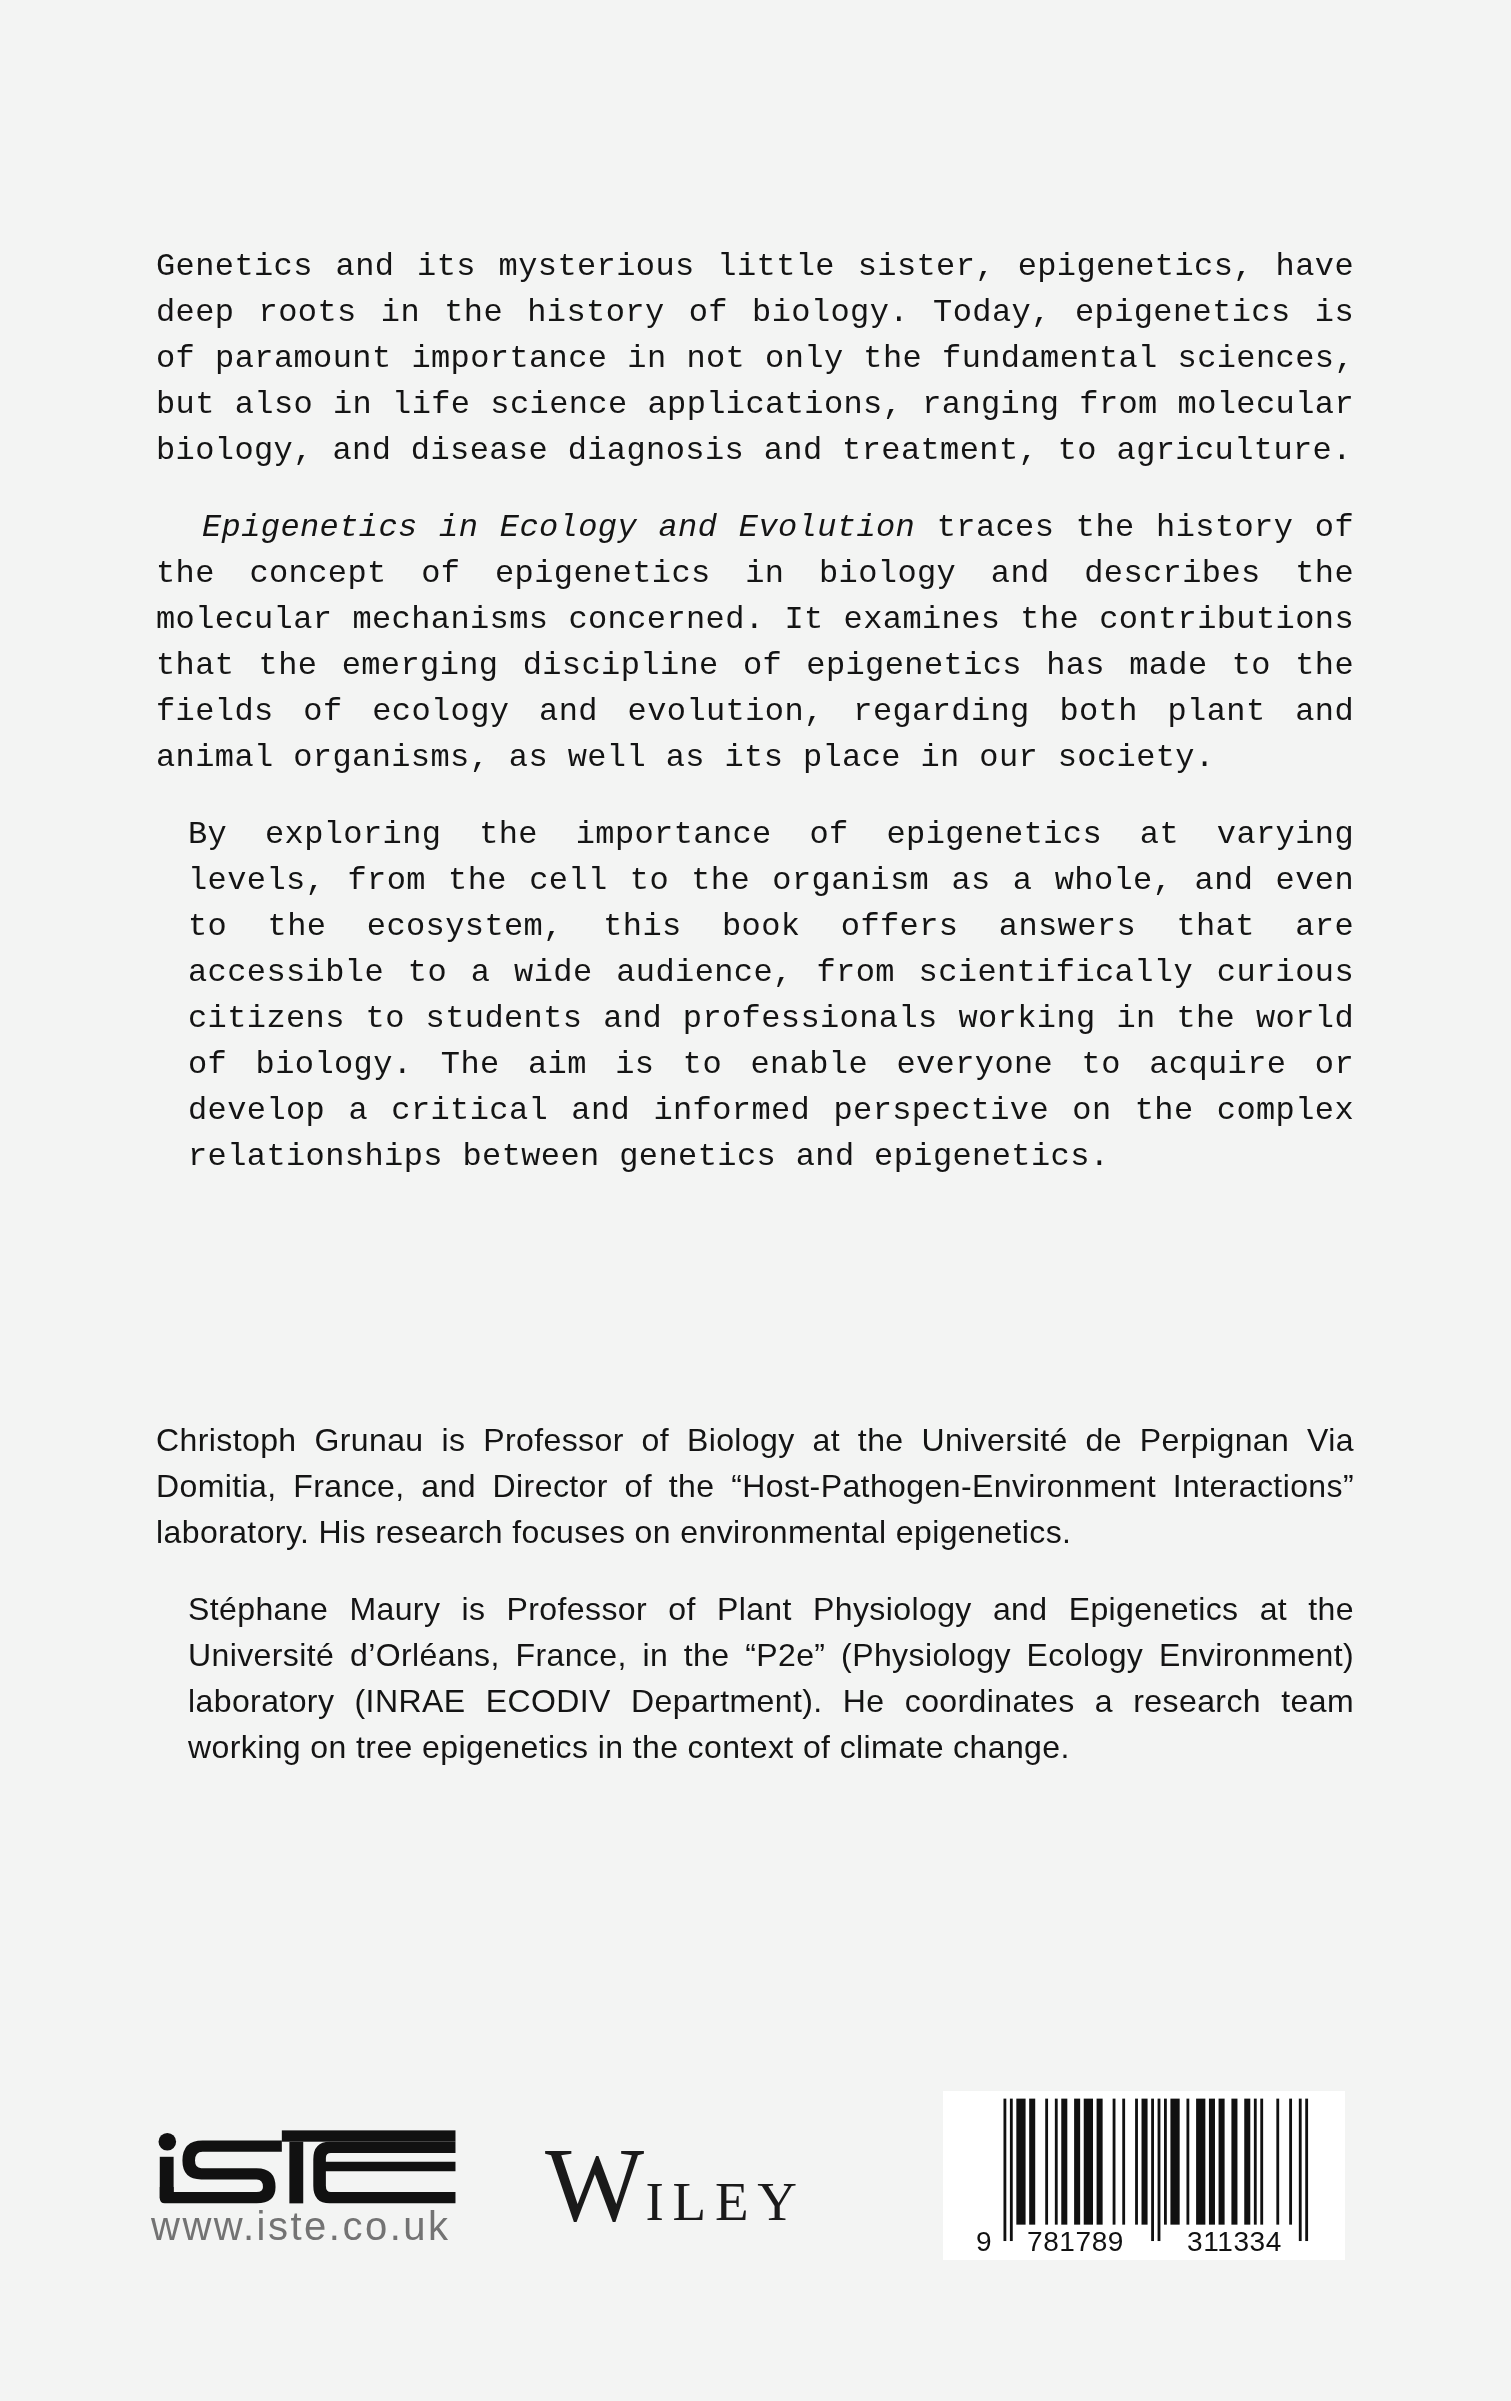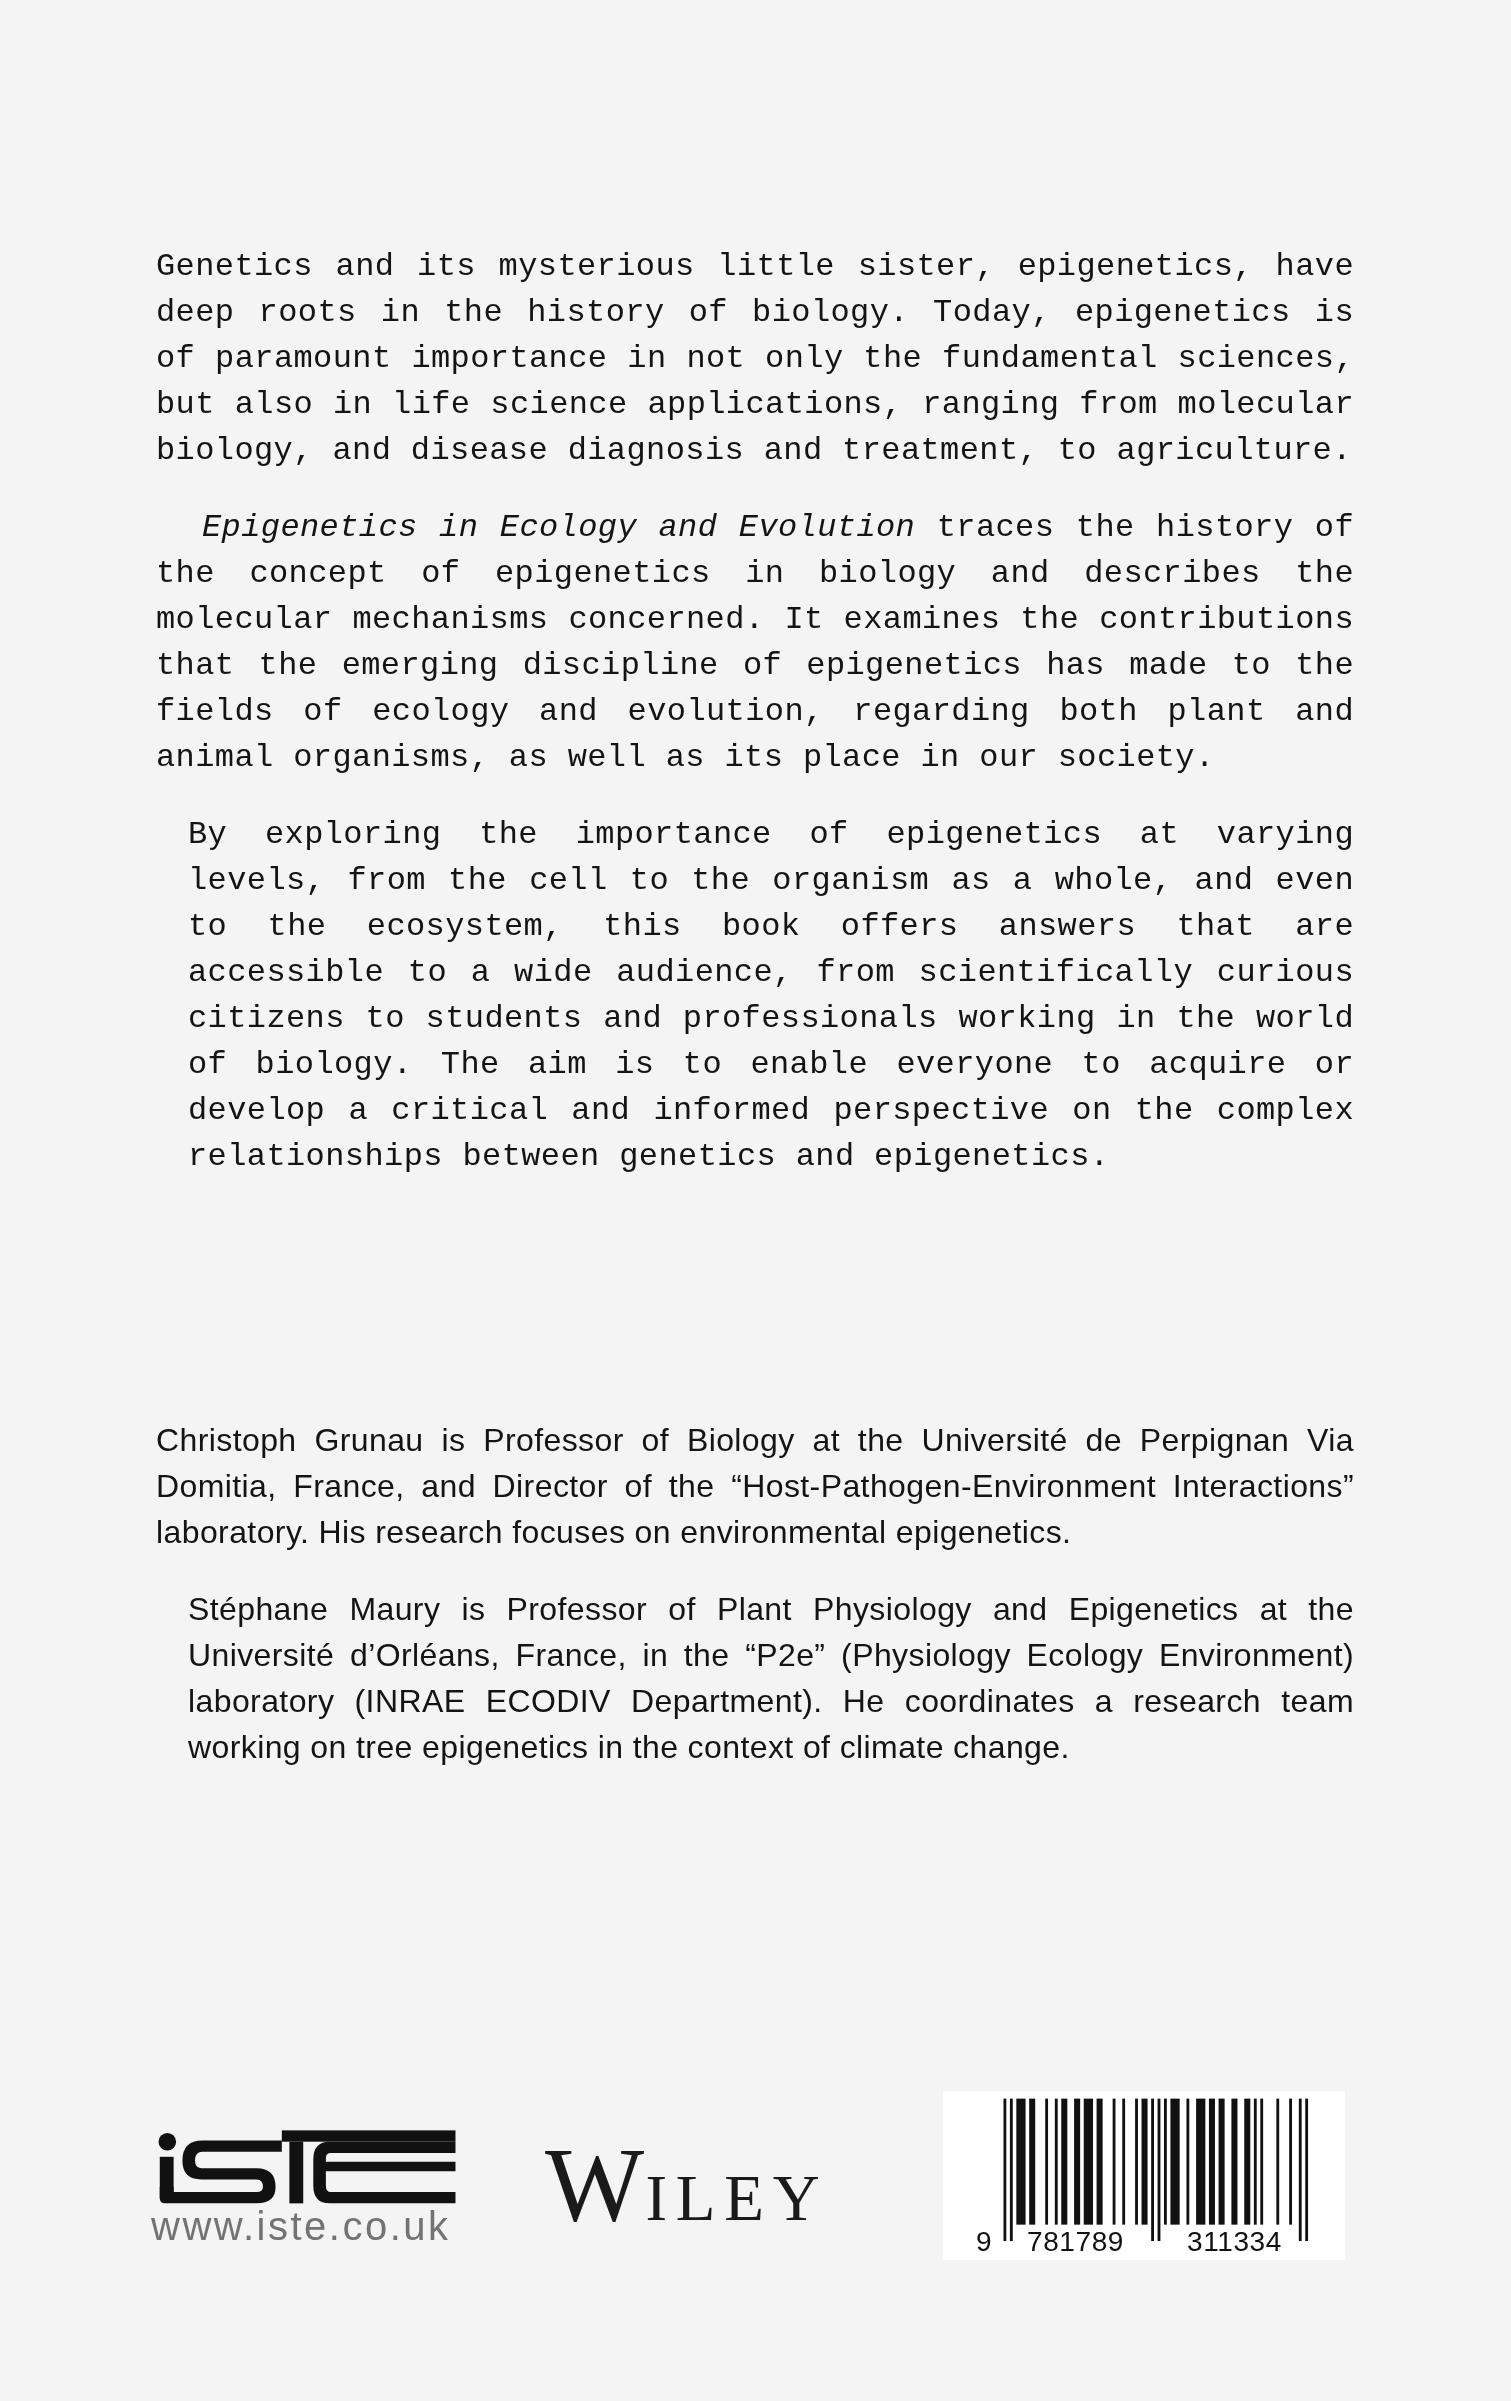--- a/index.html
+++ b/index.html
@@ -53,21 +53,21 @@
   #wiley-logo {
     position: absolute;
     left: 545px;
     top: 2132px;
     font-family: "Liberation Serif", "DejaVu Serif", serif;
     color: #1a1a1a;
     line-height: 1;
     white-space: nowrap;
   }
   #wiley-logo .big { font-size: 105px; letter-spacing: 1.3px; }
-  #wiley-logo .small { font-size: 65px; letter-spacing: 8.8px; }
+  #wiley-logo .small { font-size: 55px; letter-spacing: 8.8px; }
 
   
   #barcode-frame {
     position: absolute;
     left: 943px;
     top: 2091px;
     width: 402px;
     height: 169px;
     background: #ffffff;
   }

